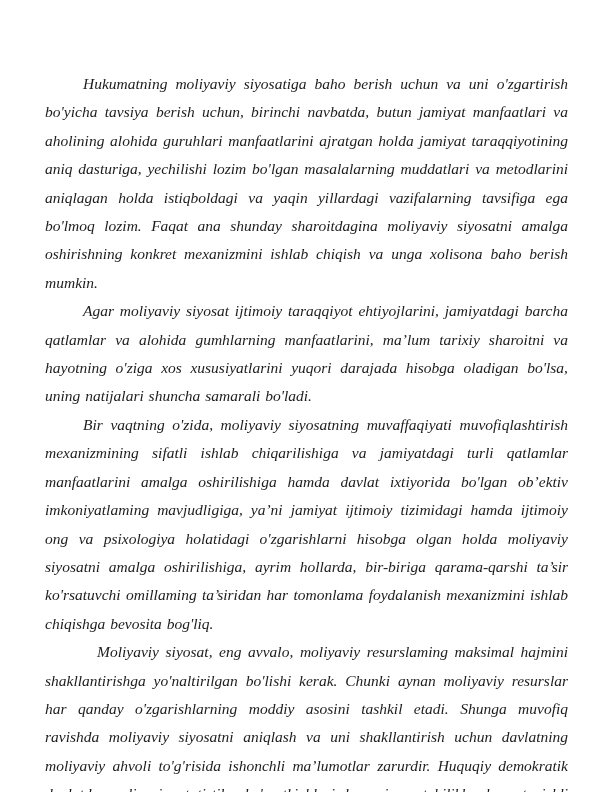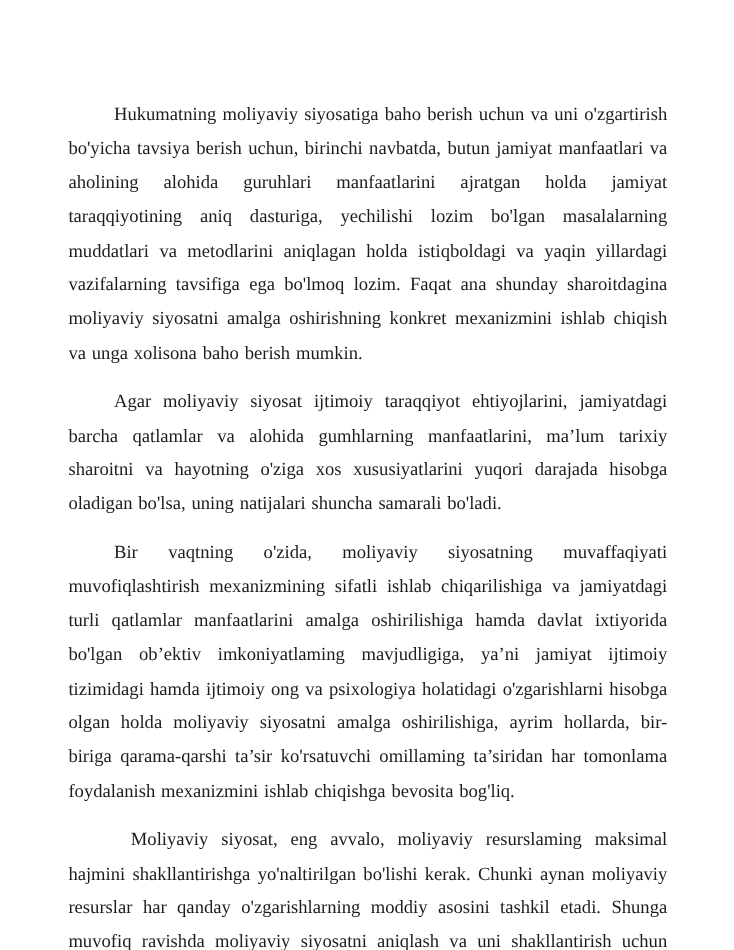--- a/index.html
+++ b/index.html
@@ -19,24 +19,25 @@
     position: absolute;
     top: 70px;
     left: 45px;
     width: 523px;
     color: #1c1c1c;
     font-size: 15.5px;
     line-height: 28.4px;
     text-align: justify;
   }
   .text-block p {
-    margin: 12px;
+    margin: 0;
     padding: 0;
     text-indent: 38px;
     word-spacing: 1px;
+    font-style: italic;
   }
   .text-block p.deep-indent {
     text-indent: 52px;
   }
 </style>
 </head>
 <body>
 
 <div class="page">
   <div class="text-block">

